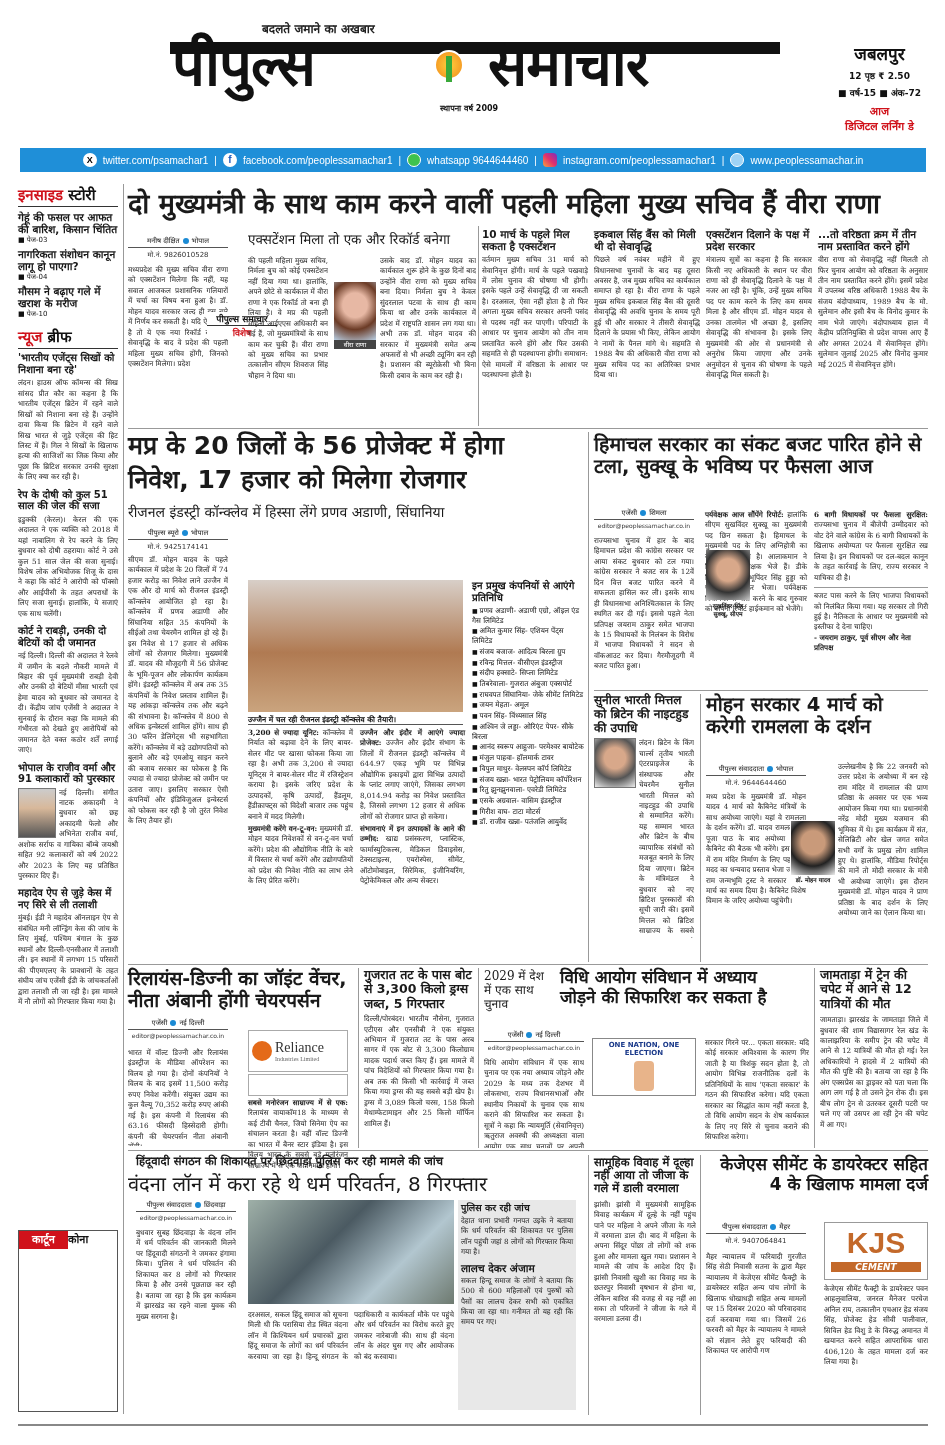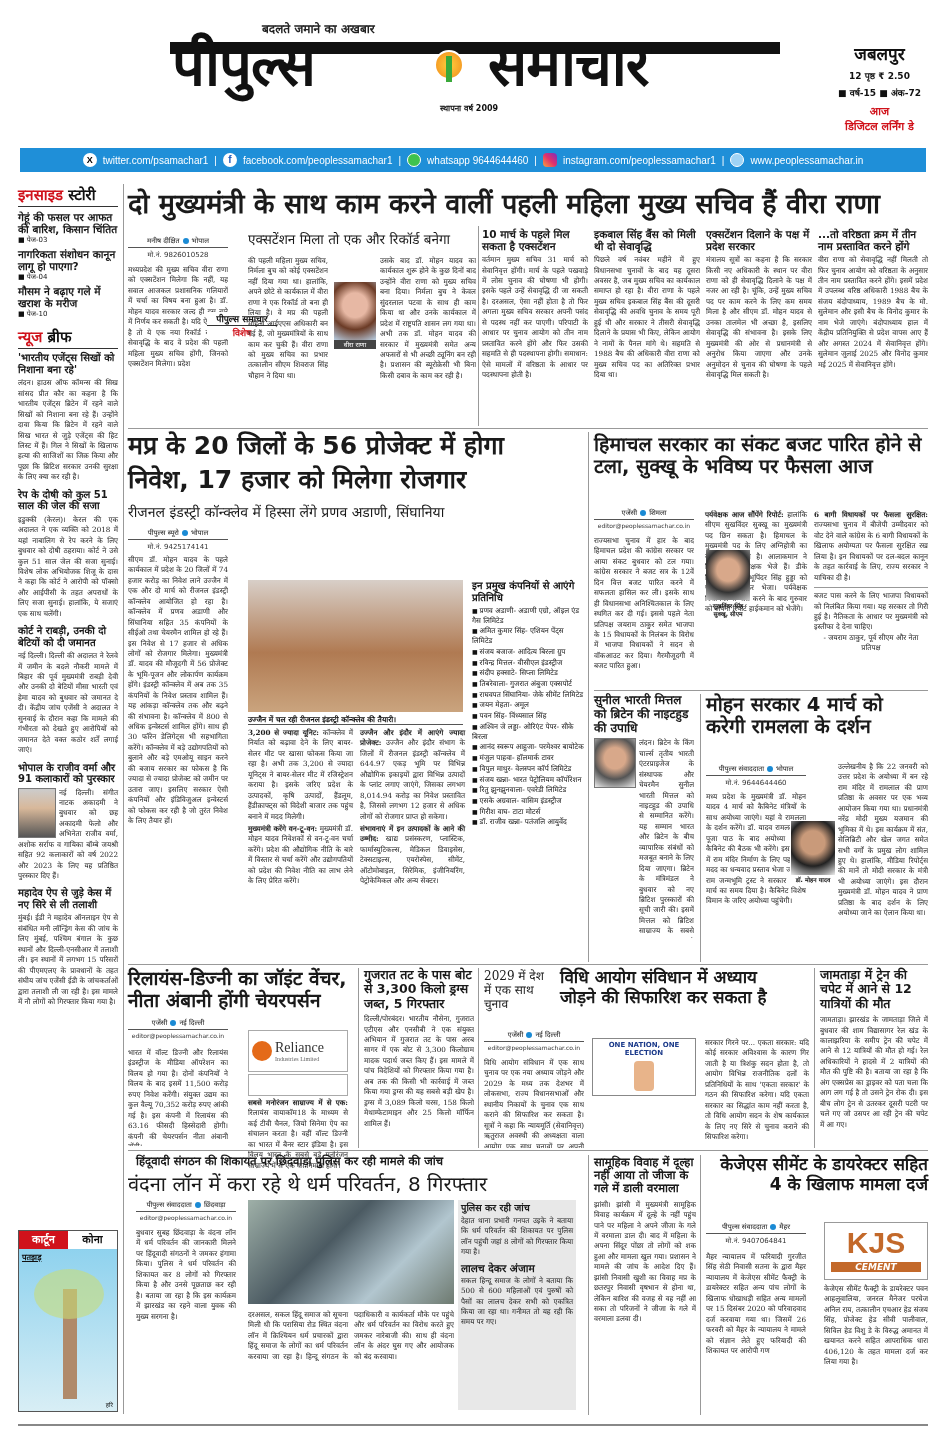--- a/index.html
+++ b/index.html
@@ -95,27 +95,21 @@
   </div>
   <div style="margin-top:6px;clear:both">
     <div class="hd" style="font-size:10px">महादेव ऐप से जुड़े केस में नए सिरे से ली तलाशी</div>
     <div class="body-text" style="margin-top:3px">मुंबई। ईडी ने महादेव ऑनलाइन ऐप से संबंधित मनी लॉन्ड्रिंग केस की जांच के लिए मुंबई, पश्चिम बंगाल के कुछ स्थानों और दिल्ली-एनसीआर में तलाशी ली। इन स्थानों में लगभग 15 परिसरों की पीएमएलए के प्रावधानों के तहत संघीय जांच एजेंसी ईडी के जांचकर्ताओं द्वारा तलाशी ली जा रही है। इस मामले में नौ लोगों को गिरफ्तार किया गया है।</div>
   </div>
 </div>
 
 <div class="abs" style="left:18px;top:1230px;width:100px;height:182px;border:1px solid #555">
   <div style="display:flex;height:18px">
     <div style="flex:1;background:#d0121b;color:#fff;font-size:11px;font-weight:bold;text-align:center;line-height:18px">कार्टून</div>
-    <div style="flex:1;background:#fff;font-size:11px;font-weight:bold;text-align:center;line-height:18px">कोना</div>
-  </div>
-  <div style="position:relative;height:162px;background:linear-gradient(#8fd2ee,#d8eef5)">
-    <div style="position:absolute;left:3px;top:2px;font-size:8px;font-weight:bold;text-decoration:underline">पतझड़</div>
-    <div style="position:absolute;left:44px;top:40px;width:14px;height:110px;background:#b08a6a"></div>
-    <div style="position:absolute;left:15px;top:20px;width:70px;height:50px;border-radius:50%;background:rgba(200,220,120,0.6)"></div>
-    <div style="position:absolute;right:4px;bottom:2px;font-size:6px">हरि</div>
+    <div style="flex:1;background:#fff;font-size:11px;font-weight:bold;text-align:left;line-height:18px">कोना</div>
   </div>
 </div>
 
 <div class="vline" style="left:123px;top:184px;height:1230px"></div>
 
 <div class="abs hd" style="left:128px;top:188px;width:800px;font-size:27px;white-space:nowrap">दो मुख्यमंत्री के साथ काम करने वालीं पहली महिला मुख्य सचिव हैं वीरा राणा</div>
 
 <div class="abs" style="left:128px;top:236px;width:100px">
   <div class="byline"><span>मनीष दीक्षित</span><span class="dot"></span><span>भोपाल</span></div>
   <div class="contact">मो.नं. 9826010528</div>
@@ -206,21 +200,21 @@
 </div>
 <div class="abs body-text" style="left:594px;top:536px;width:100px;height:150px;overflow:hidden">राज्यसभा चुनाव में हार के बाद हिमाचल प्रदेश की कांग्रेस सरकार पर आया संकट बुधवार को टल गया। कांग्रेस सरकार ने बजट सत्र के 12वें दिन वित्त बजट पारित करने में सफलता हासिल कर ली। इसके साथ ही विधानसभा अनिश्चितकाल के लिए स्थगित कर दी गई। इससे पहले नेता प्रतिपक्ष जयराम ठाकुर समेत भाजपा के 15 विधायकों के निलंबन के विरोध में भाजपा विधायकों ने सदन से वॉकआउट कर दिया। गैरमौजूदगी में बजट पारित हुआ।</div>
 <div class="abs" style="left:705px;top:510px;width:102px">
   <div class="body-text"><b>पर्यवेक्षक आज सौंपेंगे रिपोर्ट:</b> <span>हालांकि सीएम सुखविंदर सुक्खू का मुख्यमंत्री पद छिन सकता है। हिमाचल के मुख्यमंत्री पद के लिए अग्निहोत्री का नाम सबसे आगे है। आलाकमान ने शिमला में पर्यवेक्षक भेजे हैं। डीके शिवकुमार और भूपिंदर सिंह हुड्डा को पर्यवेक्षक बनाकर भेजा। पर्यवेक्षक विधायकों से बात करने के बाद गुरुवार को अपनी रिपोर्ट हाईकमान को भेजेंगे।</span></div>
 </div>
 <div class="abs" style="left:706px;top:550px;width:44px;height:50px;background:radial-gradient(circle at 50% 40%,#d8a88a 30%,#333 60%,#ccc)"></div>
 <div class="abs" style="left:706px;top:602px;width:44px;font-size:6px;font-weight:bold;text-align:center">सुखविंदर सिंह सुक्खू, सीएम</div>
 <div class="abs" style="left:814px;top:510px;width:114px">
   <div class="body-text"><b>6 बागी विधायकों पर फैसला सुरक्षित:</b> <span>राज्यसभा चुनाव में बीजेपी उम्मीदवार को वोट देने वाले कांग्रेस के 6 बागी विधायकों के खिलाफ अयोग्यता पर फैसला सुरक्षित रख लिया है। इन विधायकों पर दल-बदल कानून के तहत कार्रवाई के लिए, राज्य सरकार ने याचिका दी है।</span></div>
   <div class="body-text" style="margin-top:4px;padding-top:3px;border-top:1px solid #999"><span>बजट पास करने के लिए भाजपा विधायकों को निलंबित किया गया। यह सरकार तो गिरी हुई है। नैतिकता के आधार पर मुख्यमंत्री को इस्तीफा दे देना चाहिए।</span></div>
-  <div class="body-text" style="font-weight:normal;text-align:center">- जयराम ठाकुर, पूर्व सीएम और नेता प्रतिपक्ष</div>
+  <div class="body-text" style="font-weight:bold;text-align:left">- जयराम ठाकुर, पूर्व सीएम और नेता प्रतिपक्ष</div>
 </div>
 
 <div class="hline" style="left:594px;top:690px;width:334px"></div>
 
 <div class="abs" style="left:594px;top:694px;width:100px">
   <div class="hd" style="font-size:12px">सुनील भारती मित्तल को ब्रिटेन की नाइटहुड की उपाधि</div>
   <div class="img" style="float:left;width:42px;height:50px;margin:3px 3px 0 0;background:radial-gradient(circle at 50% 40%,#d8a88a 30%,#555 60%,#eee)"></div>
   <div class="body-text" style="margin-top:3px;height:200px;overflow:hidden">लंदन। ब्रिटेन के किंग चार्ल्स तृतीय भारती एंटरप्राइजेज के संस्थापक और चेयरमैन सुनील भारती मित्तल को नाइटहुड की उपाधि से सम्मानित करेंगे। यह सम्मान भारत और ब्रिटेन के बीच व्यापारिक संबंधों को मजबूत बनाने के लिए दिया जाएगा। ब्रिटेन के मंत्रिमंडल ने बुधवार को नए ब्रिटिश पुरस्कारों की सूची जारी की। इसमें मित्तल को ब्रिटिश साम्राज्य के सबसे उत्कृष्ट सम्मान से सम्मानित किया गया।</div>
 </div>
 <div class="vline" style="left:700px;top:694px;height:268px"></div>

